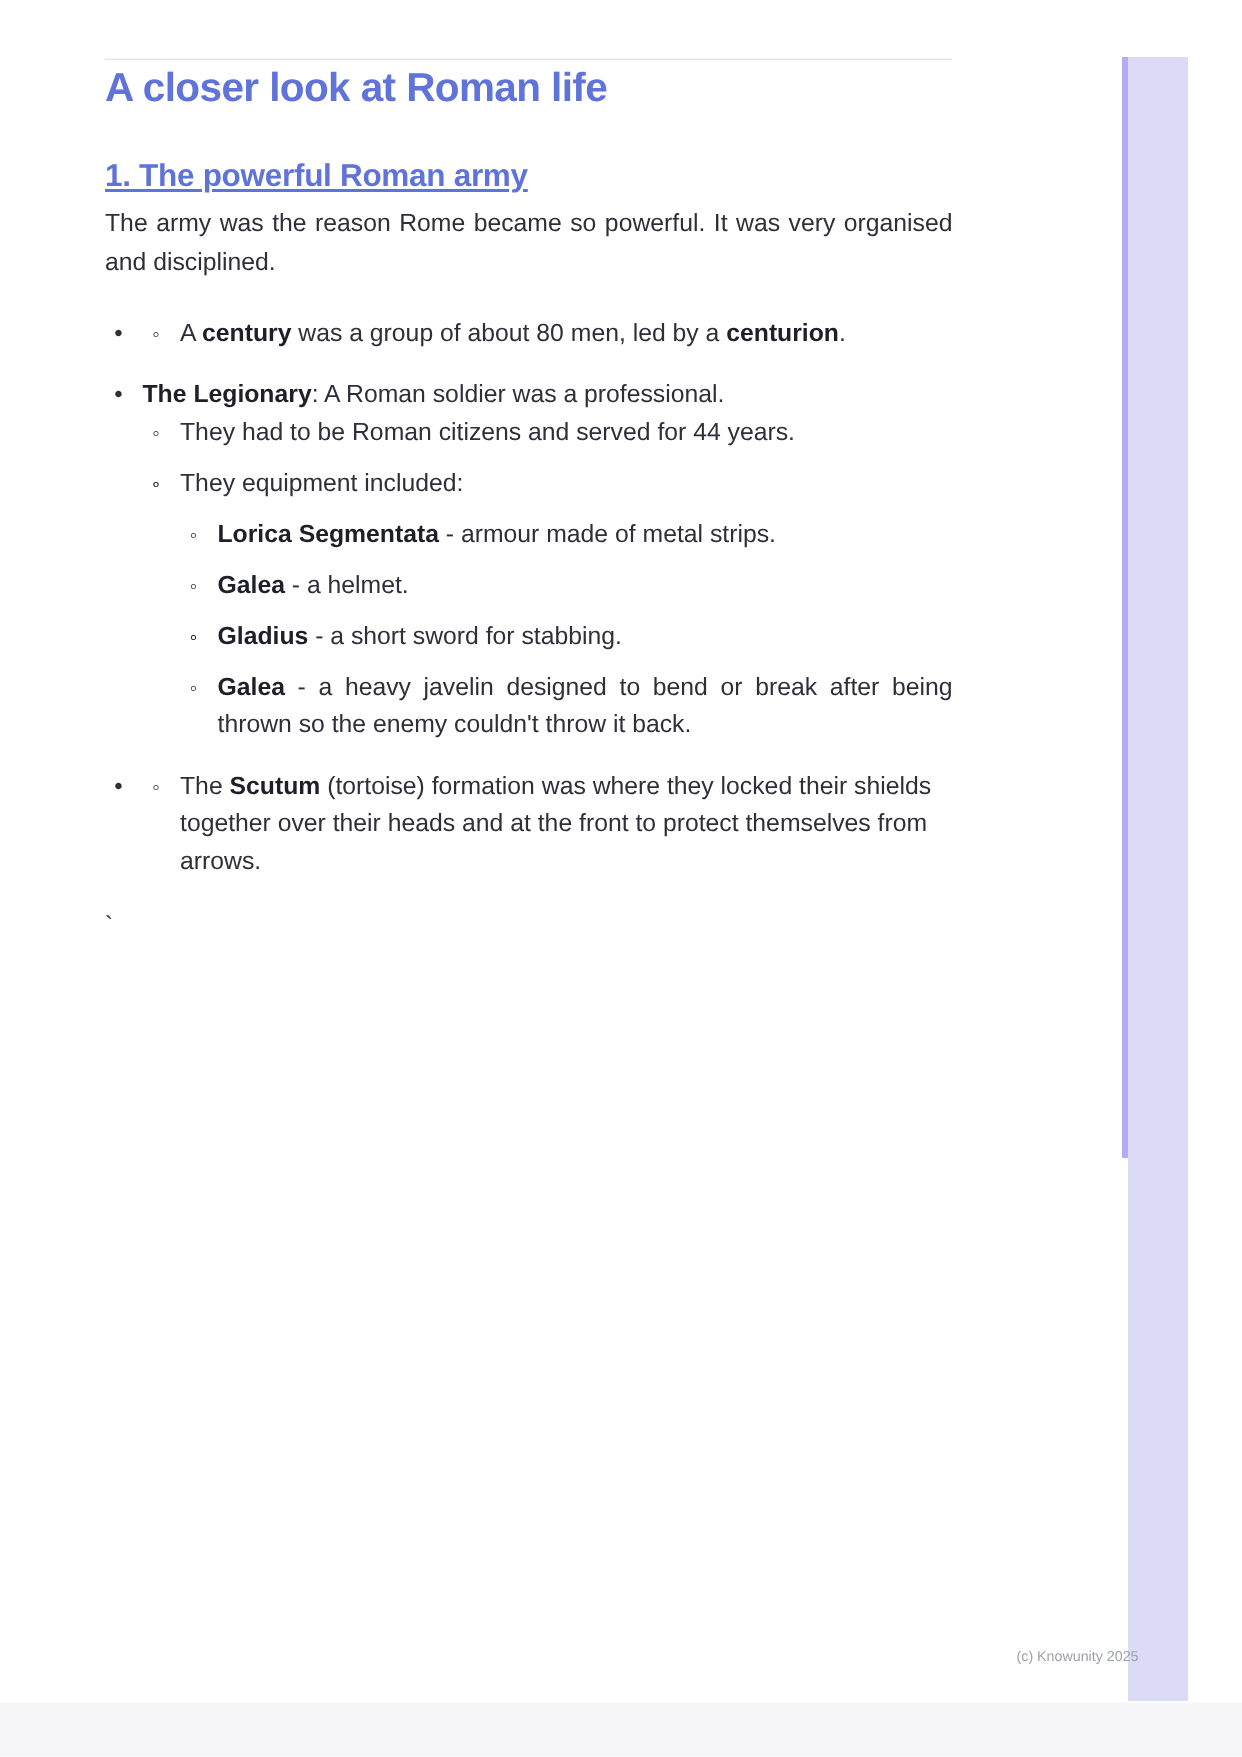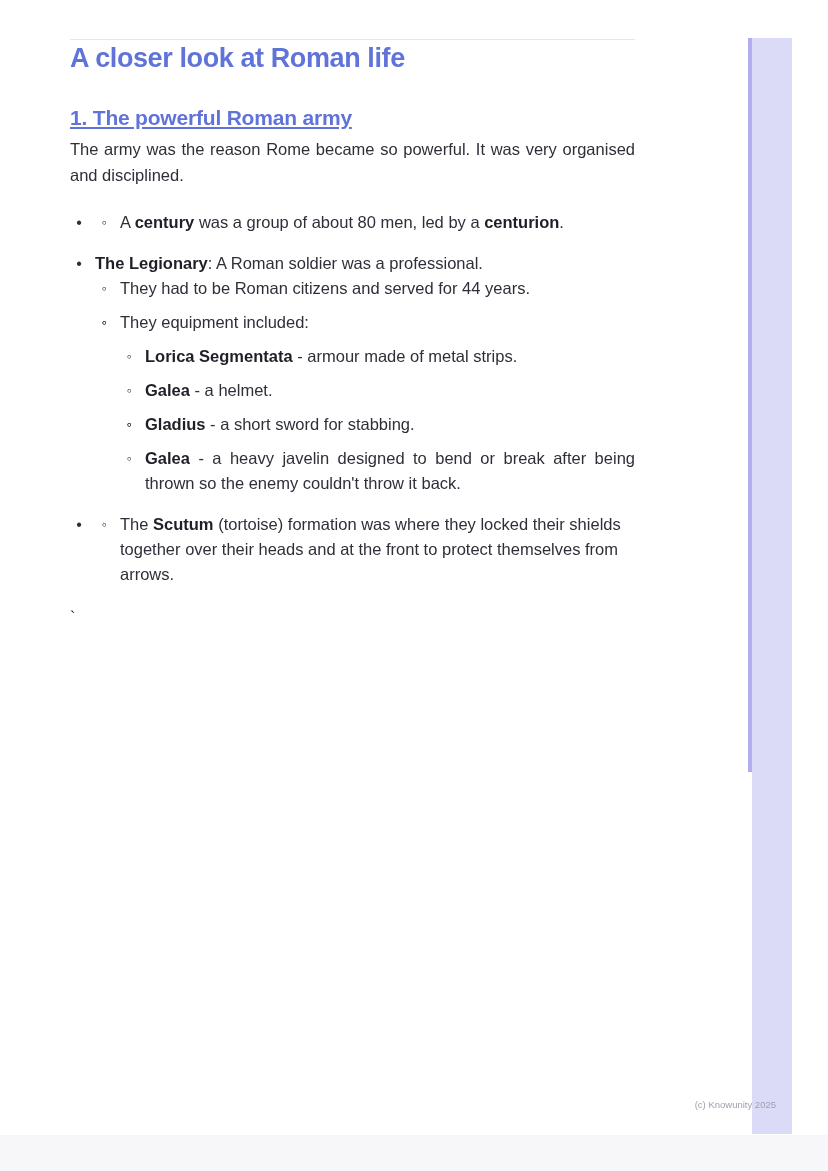--- a/index.html
+++ b/index.html
@@ -81,21 +81,21 @@
   .gap-sm{margin-top:9px;}
   .gap-lg{margin-top:16px;}
   strong{font-weight:700;color:#1f1f29;}
   .stray{
     margin-top:22px;
     font-size:16px;
   }
   .footer-credit{
     position:absolute;
     top:1099px;
-    right:52px;
+    right:69px;
     font-size:9.5px;
     line-height:12px;
     color:var(--footer_text);
     z-index:3;
   }
   .side-scrollbar-track{
     position:absolute;
     top:38px;
     right:36px;
     width:40px;

